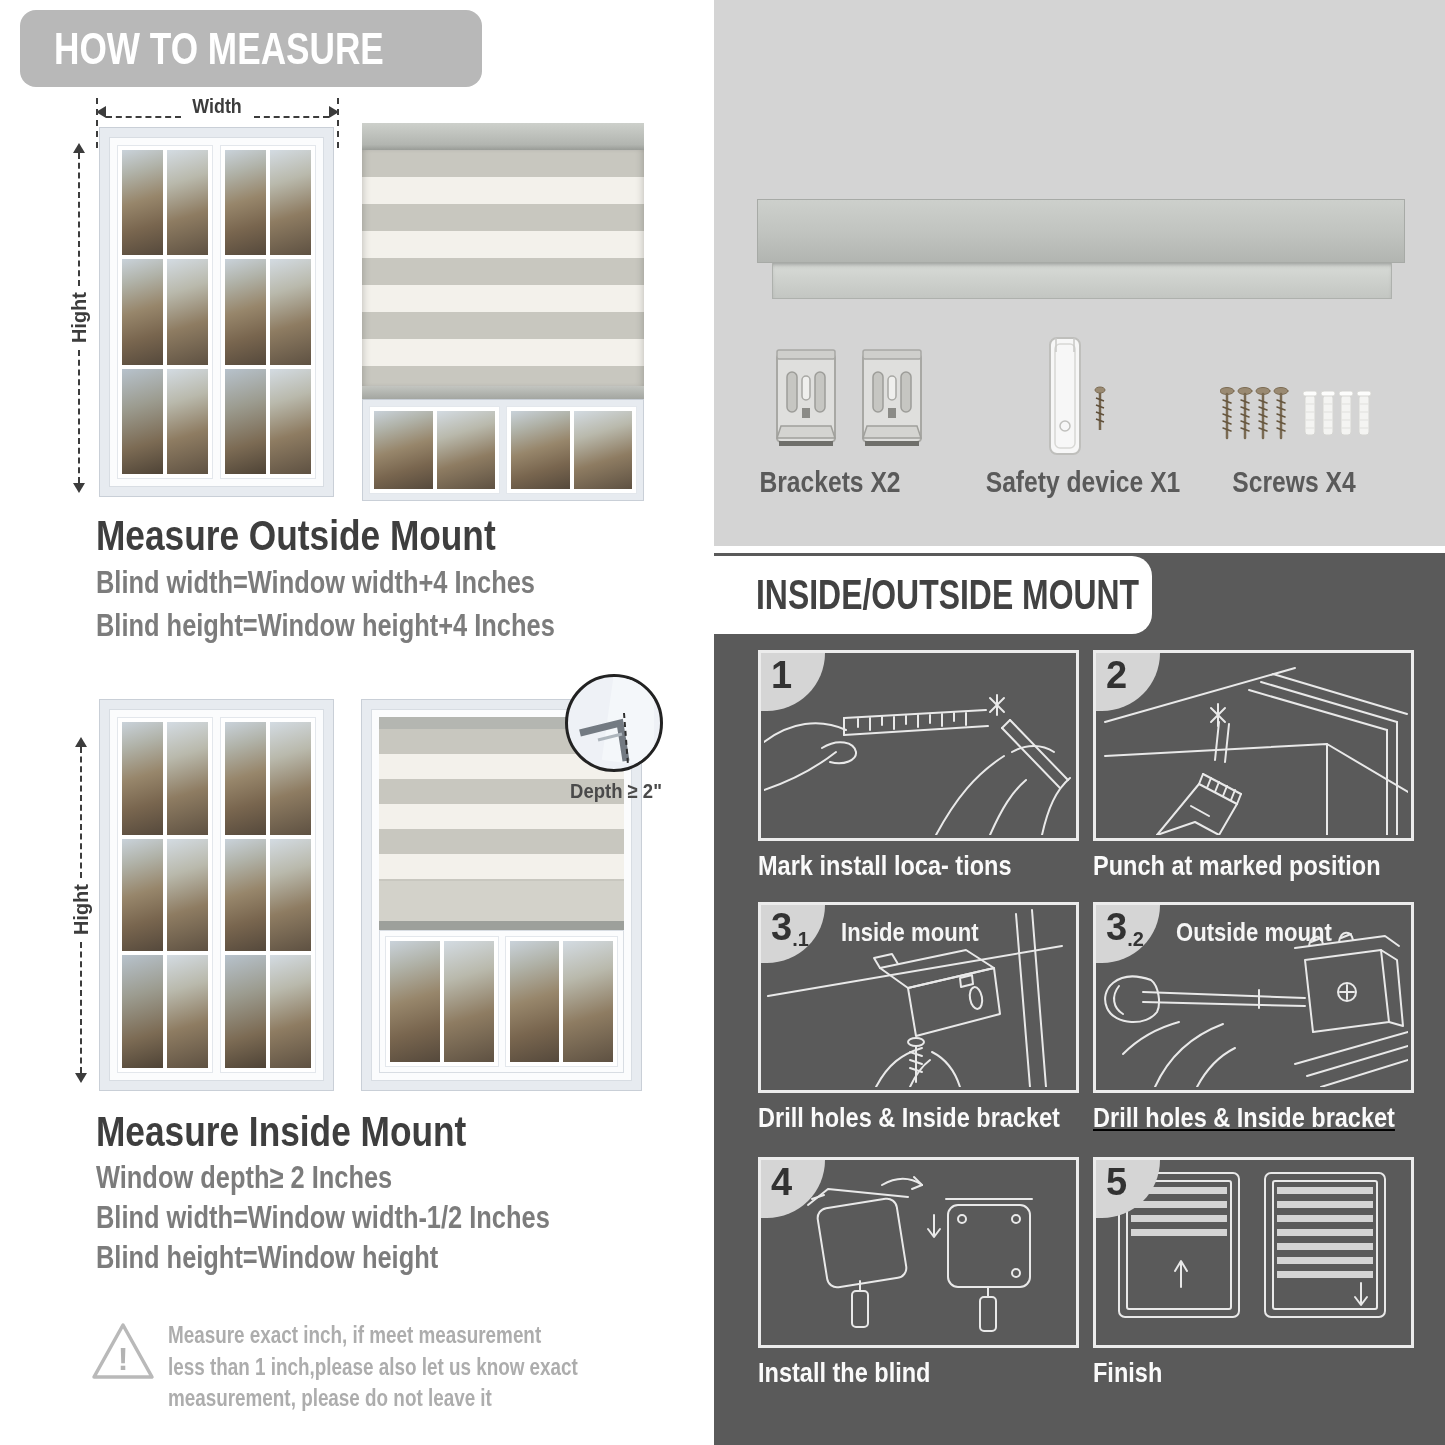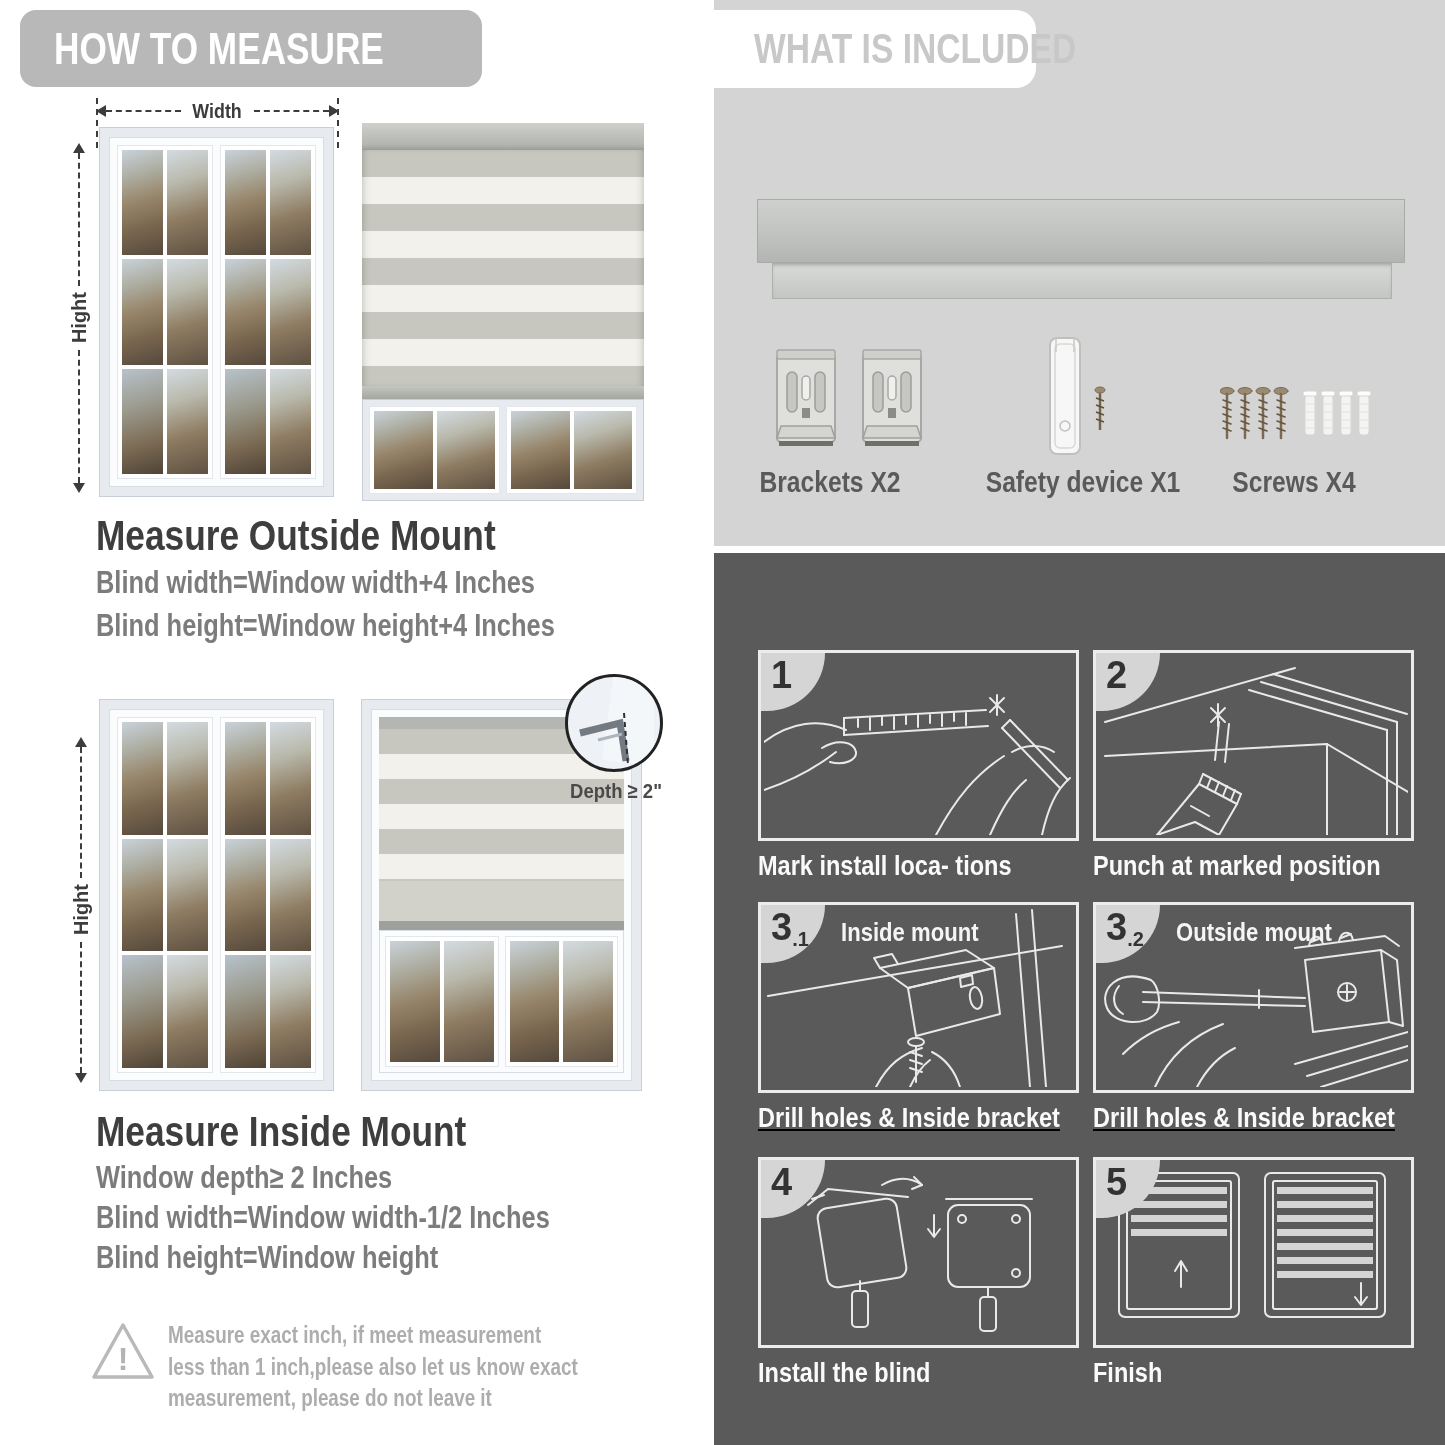--- a/index.html
+++ b/index.html
@@ -33,21 +33,21 @@
   .lowwin{flex:1;background:#e7ebf0;border:1px solid #c9cfd7;padding:6px;display:flex;gap:6px;box-sizing:border-box;}
 
   .inblind{display:flex;flex-direction:column;flex:1;}
   .inblind .rail-sm{height:12px;background:#b4b6b1;}
   .inblind .stripes{height:152px;background:repeating-linear-gradient(180deg,#c8c7bf 0px,#c8c7bf 25px,#f3f1eb 25px,#f3f1eb 50px);}
   .inblind .band{height:40px;background:#d3d2ca;}
   .inblind .bot-sm{height:9px;background:#9da09b;}
   .inblind .panes{flex:1;display:flex;gap:6px;background:#fbfcfd;padding:5px;border:1px solid #d8dde3;}
 
   
-  .dimh{display:flex;align-items:center;height:14px;position:absolute;}
+  .dimh{display:flex;align-items:flex-end;height:14px;position:absolute;}
   .dimh .dash{flex:1;border-top:2px dashed #3c3c3c;height:0;}
   .dimh .lbl{font-size:21px;font-weight:bold;color:#3c3c3c;margin:0 7px;transform:scaleX(.85);white-space:nowrap;}
   .ah-l{width:0;height:0;border-top:6px solid transparent;border-bottom:6px solid transparent;border-right:10px solid #3c3c3c;}
   .ah-r{width:0;height:0;border-top:6px solid transparent;border-bottom:6px solid transparent;border-left:10px solid #3c3c3c;}
   .tick-l,.tick-r{position:absolute;top:-6px;height:50px;border-left:2px dashed #3c3c3c;}
   .tick-l{left:0;} .tick-r{right:0;}
   .tick-short .tick-l,.tick-short .tick-r{height:32px;top:-6px;}
   .dimv{display:flex;flex-direction:column;align-items:center;width:14px;position:absolute;}
   .dimv .dash{flex:1;border-left:2px dashed #3c3c3c;width:0;}
   .dimv .lbl{writing-mode:vertical-rl;transform:rotate(180deg);font-size:20px;font-weight:bold;color:#3c3c3c;margin:6px 0;}
@@ -240,23 +240,20 @@
 
   <div class="abs" style="left:90px;top:1320px;width:66px;height:64px;">
     <svg width="66" height="64" viewBox="0 0 66 64">
       <path d="M33,5 L62,57 L4,57 Z" fill="none" stroke="#b9b9b9" stroke-width="3.5" stroke-linejoin="round"></path>
       <text x="33" y="50" text-anchor="middle" font-size="32" font-weight="bold" fill="#b3b3b3">!</text>
     </svg>
   </div>
   <div class="abs note-text">Measure exact inch, if meet measurement less than 1 inch,please also let us know exact measurement, please do not leave it</div>
 
   <div class="abs panel-light"></div>
-  <div class="abs pill-white-top">
-    <span class="cx">WHAT IS INCLUDED</span>
-  </div>
 
   <div class="abs rail-top"></div>
   <div class="abs rail-front"></div>
 
   <div class="abs" style="left:775px;top:348px;">
     <svg width="150" height="112" viewBox="0 0 150 112">
       <g>
         <rect x="2" y="6" width="58" height="88" rx="4" fill="#dfdfdd" stroke="#a8a8a4" stroke-width="2"></rect>
         <rect x="2" y="2" width="58" height="9" rx="2" fill="#cfcfcc" stroke="#a8a8a4" stroke-width="1.5"></rect>
         <rect x="12" y="24" width="10" height="40" rx="5" fill="#c6c6c2" stroke="#9d9d99" stroke-width="1.5"></rect>
@@ -336,20 +333,23 @@
           </g>
       </g>
     </svg>
   </div>
 
   <div class="abs item-lbl" style="left:830px;top:466px;">Brackets X2</div>
   <div class="abs item-lbl" style="left:1083px;top:466px;">Safety device X1</div>
   <div class="abs item-lbl" style="left:1294px;top:466px;">Screws X4</div>
 
   <div class="abs panel-dark"></div>
+  <div class="abs pill-white-dark">
+    <span class="cx">INSIDE/OUTSIDE MOUNT</span>
+  </div>
 
   <div class="step" style="left:758px;top:650px;">
     <div class="step-box">
       <svg class="art" width="309" height="179" viewBox="0 0 309 179">
         <path d="M0,86 C26,66 56,62 82,74"></path>
           <path d="M0,134 C30,124 54,110 72,96"></path>
         <path d="M58,92 C74,82 90,86 92,96 C93,104 80,110 66,106"></path>
         <path d="M80,62 L222,54"></path>
           <path d="M80,79 L224,70"></path>
           <path d="M80,62 L80,79"></path>
@@ -405,21 +405,21 @@
           <path d="M142,138 L138,148"></path>
         <path d="M100,128 L58,179"></path>
           <path d="M138,148 L120,179 L96,166 L58,179"></path>
           <path d="M92,150 L110,160"></path>
       </svg>
       <div class="badge"><span class="bnum">2</span><span class="bsub"></span></div>
     </div>
     <div class="step-caption">Punch at  marked position</div>
   </div>
 
-  <div class="step" style="left:758px;top:902px;text-decoration:underline;">
+  <div class="step" style="left:758px;top:902px;">
     <div class="step-box">
       <svg class="art" width="309" height="179" viewBox="0 0 309 179">
         <path d="M4,88 L298,38"></path>
         <path d="M252,6 L266,179"></path>
           <path d="M268,2 L282,179"></path>
         <path d="M116,60 L202,42 L230,60 L144,80 Z"></path>
         <path d="M116,60 L110,50 L128,46 L134,56"></path>
         <path d="M144,80 L230,60 L236,106 L152,128 Z"></path>
         <ellipse cx="212" cy="90" rx="6" ry="11" transform="rotate(-10 212 90)"></ellipse>
         <path d="M196,70 L208,67 L209,76 L197,79 Z"></path>

